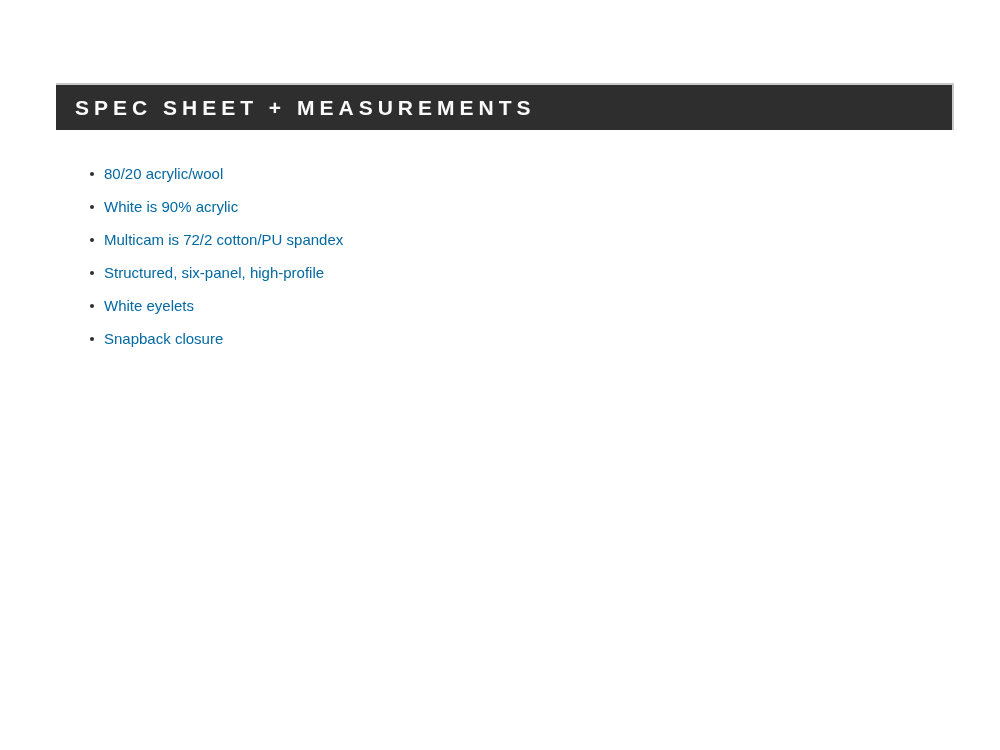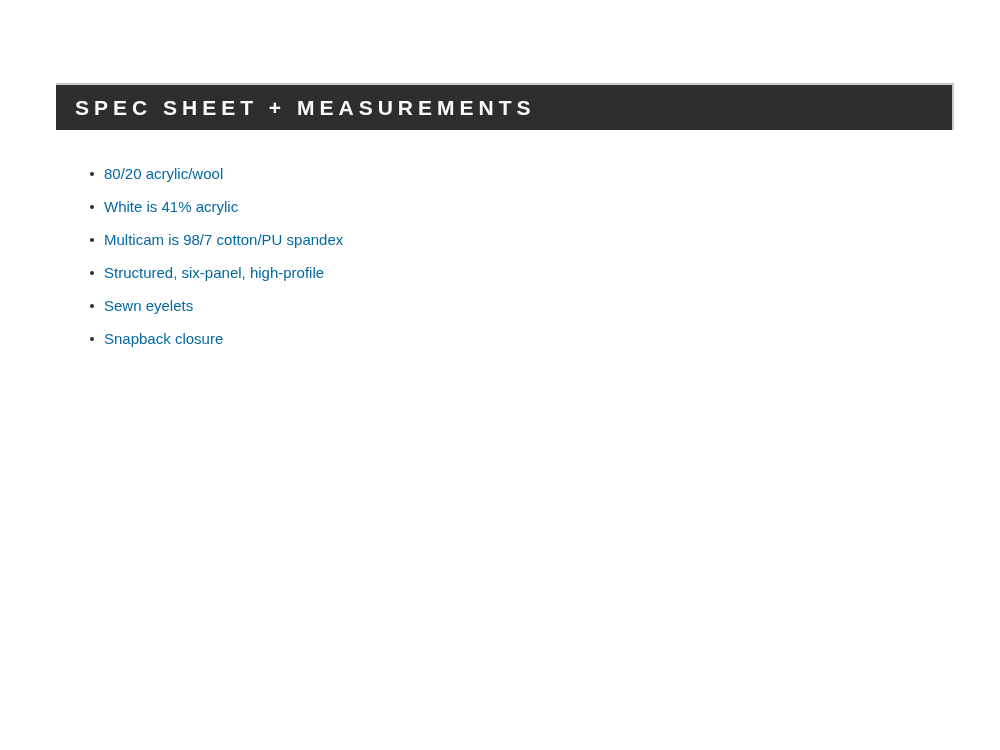--- a/index.html
+++ b/index.html
@@ -69,20 +69,20 @@
 <body>
 
 <div class="sheet">
 
   <div class="header-bar" style="background: rgb(46, 46, 46); border-top-color: rgb(201, 201, 201); border-right-color: rgb(201, 201, 201);">
     <span class="header-title" style="color: rgb(250, 250, 250);">SPEC SHEET + MEASUREMENTS</span>
   </div>
 
   <ul class="spec-list">
     <li>80/20 acrylic/wool</li>
-    <li>White is 41% acrylic</li>
-    <li>Multicam is 98/7 cotton/PU spandex</li>
+    <li>White is 90% acrylic</li>
+    <li>Multicam is 72/2 cotton/PU spandex</li>
     <li>Structured, six-panel, high-profile</li>
-    <li>Sewn eyelets</li>
+    <li>White eyelets</li>
     <li>Snapback closure</li>
   </ul>
 
 </div>
 
 </body></html>

